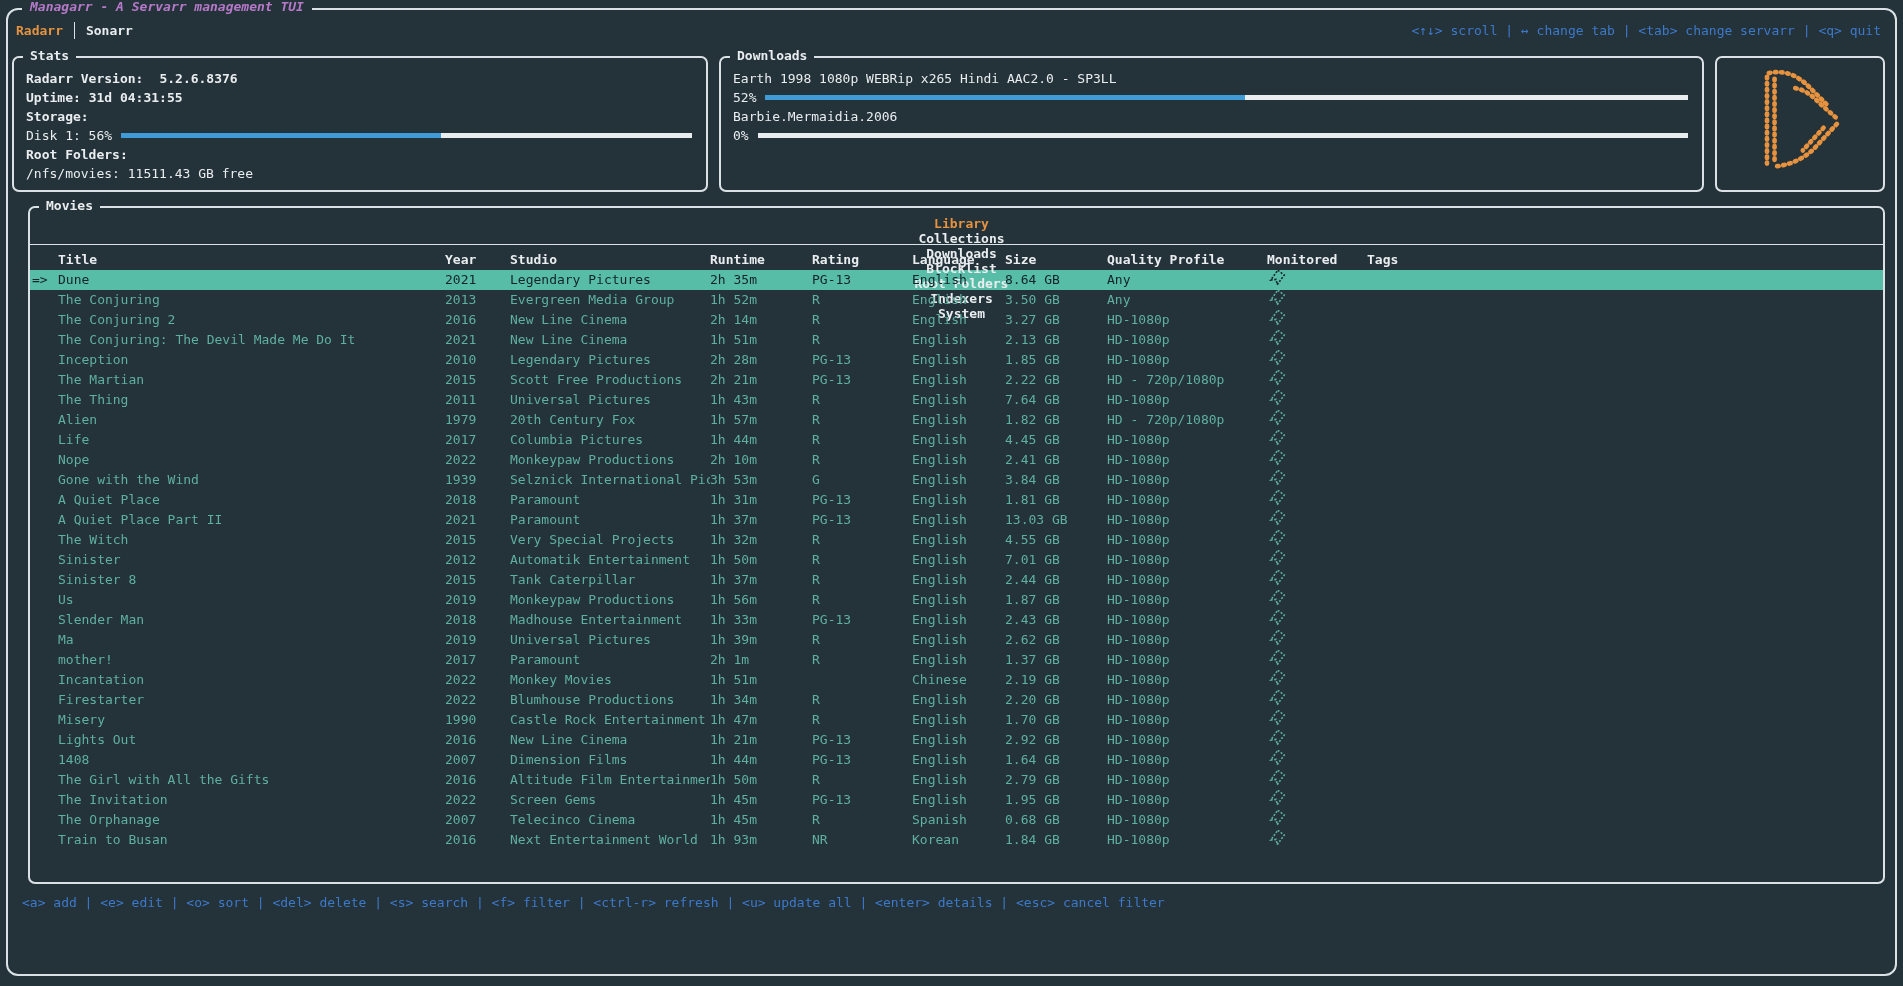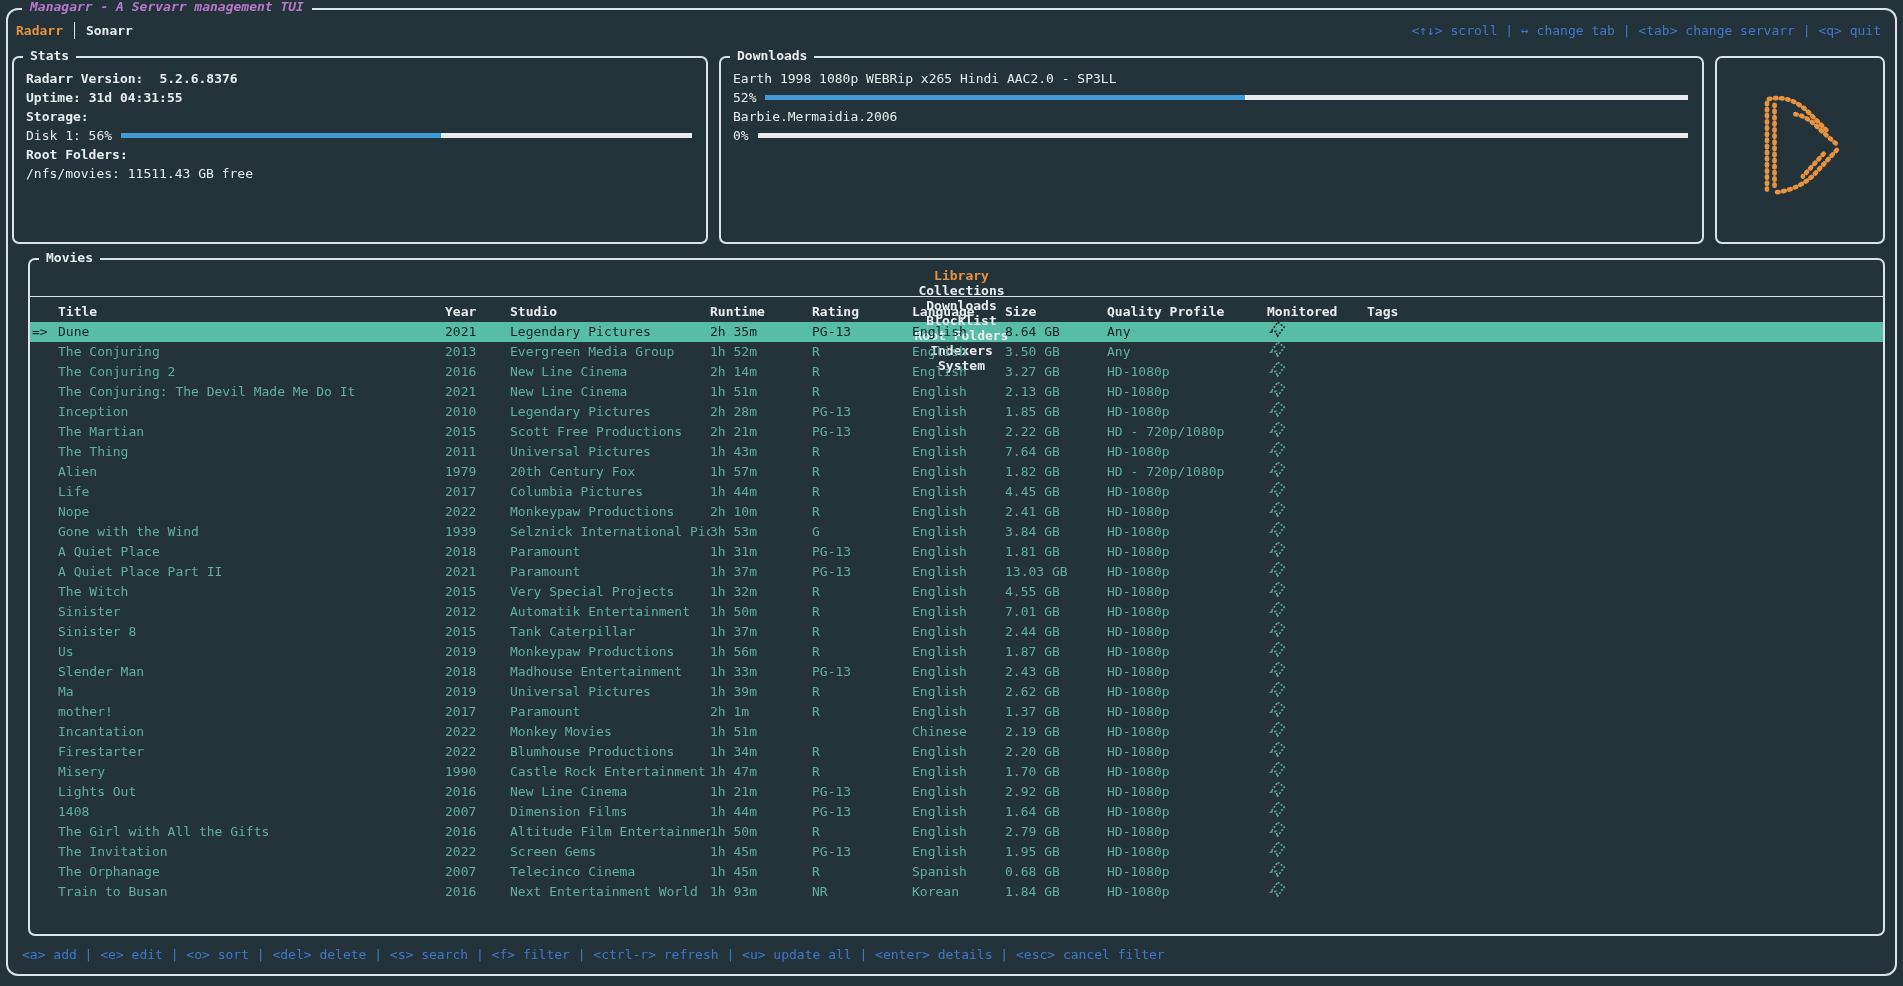--- a/index.html
+++ b/index.html
@@ -56,21 +56,21 @@
   .panel-title{
     position:absolute;top:-10px;left:9px;
     background:var(--bg);
     padding:0 7px;
     font-weight:bold;color:var(--fg);
     white-space:pre;
   }
   .top-panels{
     display:flex;gap:11px;
     margin:14px 10px 0 4px;
-    height:188px;
+    height:136px;
   }
   .stats-panel{width:696px;}
   .downloads-panel{flex:1;}
   .logo-panel{width:170px;display:flex;align-items:center;justify-content:center;}
   .panel-body{padding:11px 12px 0 12px;}
   .line{height:19px;line-height:19px;display:flex;align-items:center;white-space:pre;}
   .b{font-weight:bold;}
   .gap2{margin-left:16px;}
   .bar{flex:1;height:5px;background:var(--fg);margin-left:9px;margin-right:2px;position:relative;}
   .bar-fill{position:absolute;left:0;top:0;height:100%;background:var(--progress);}

